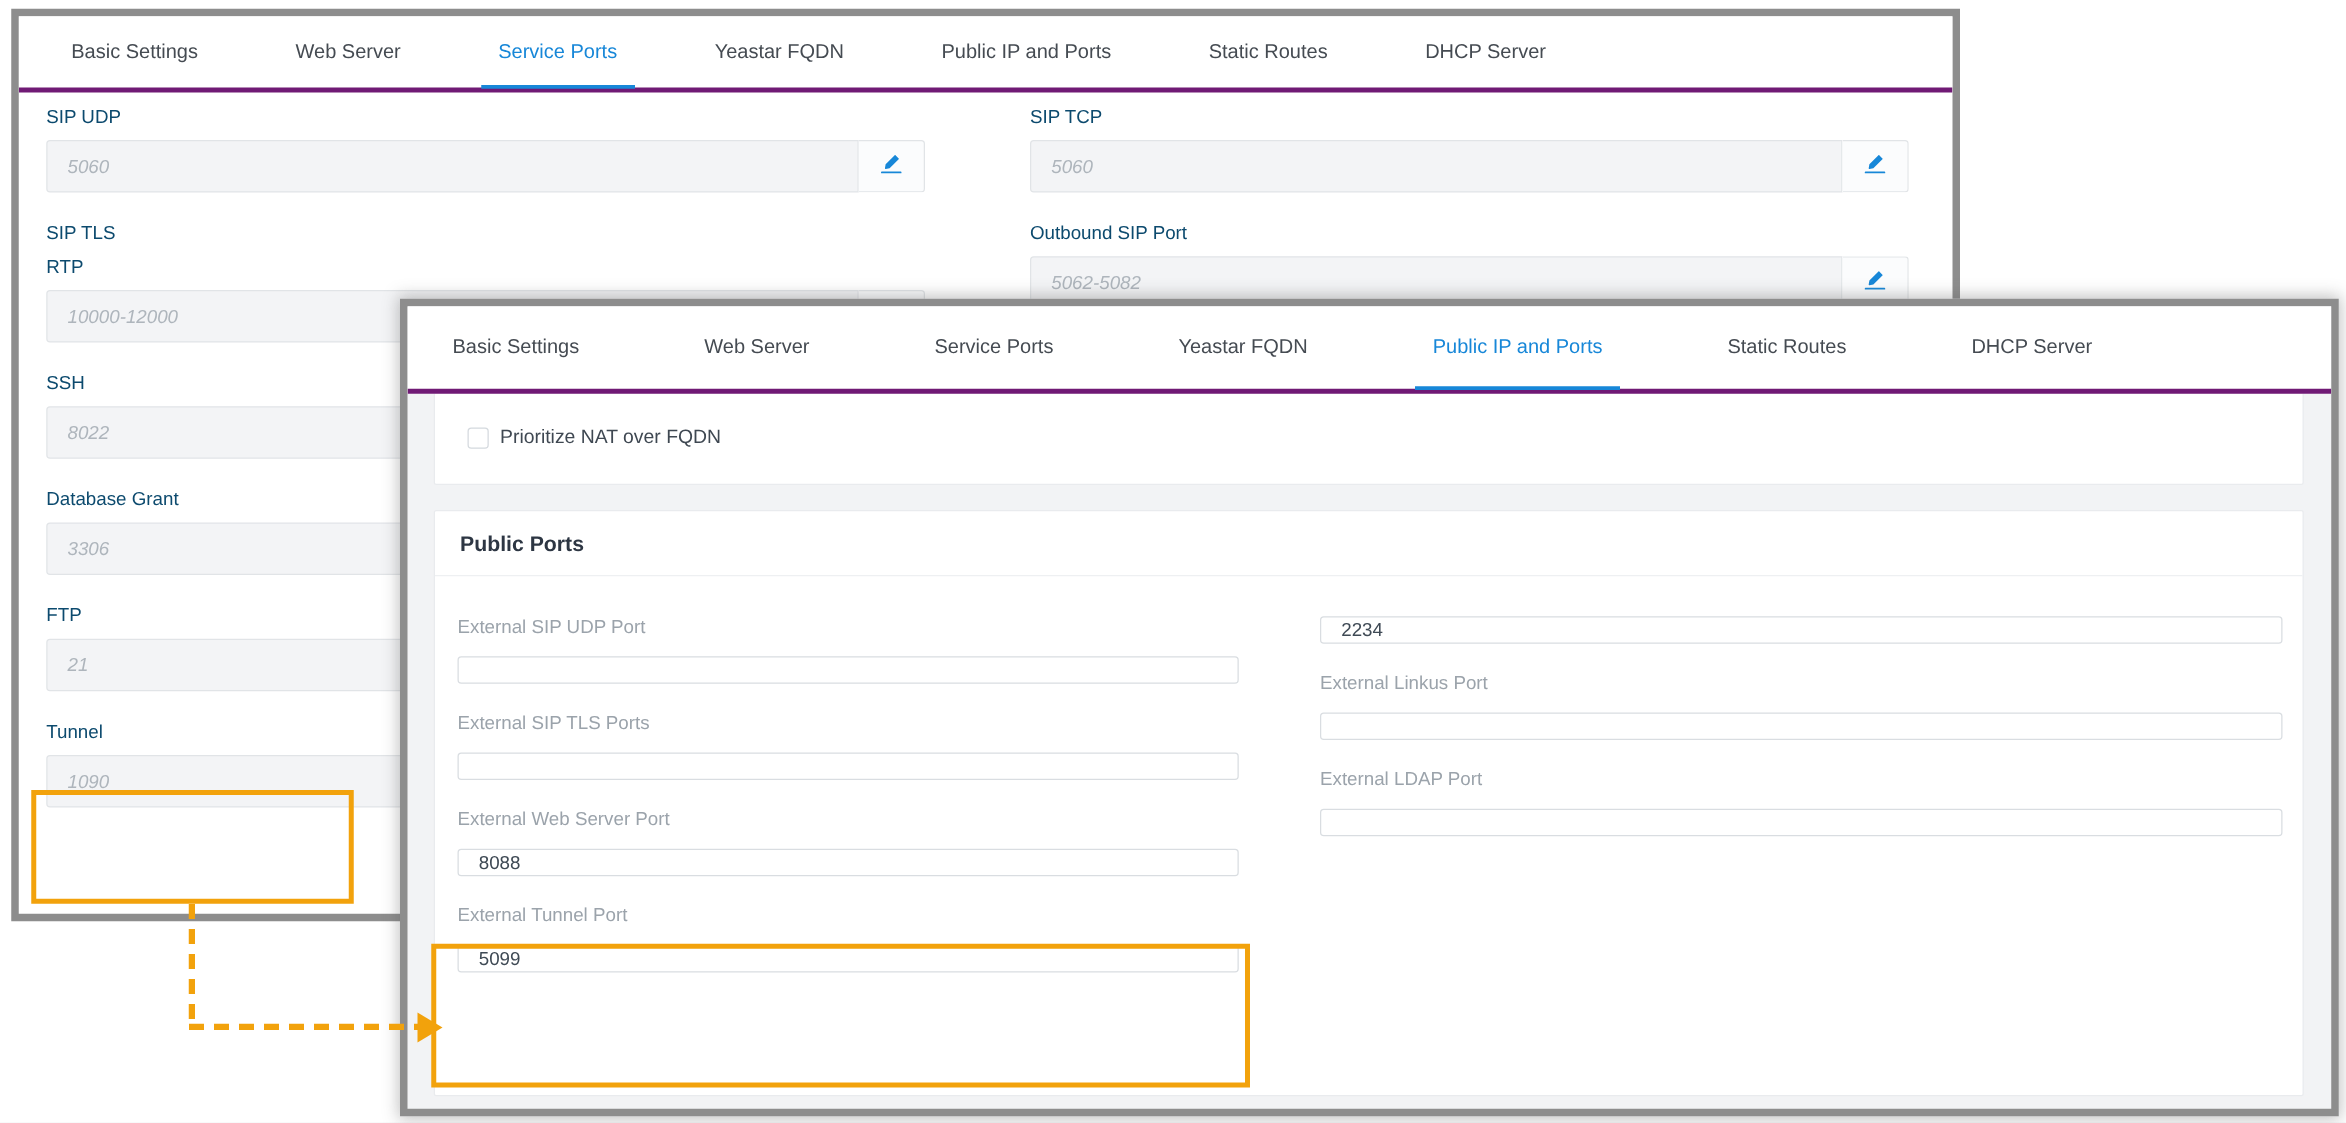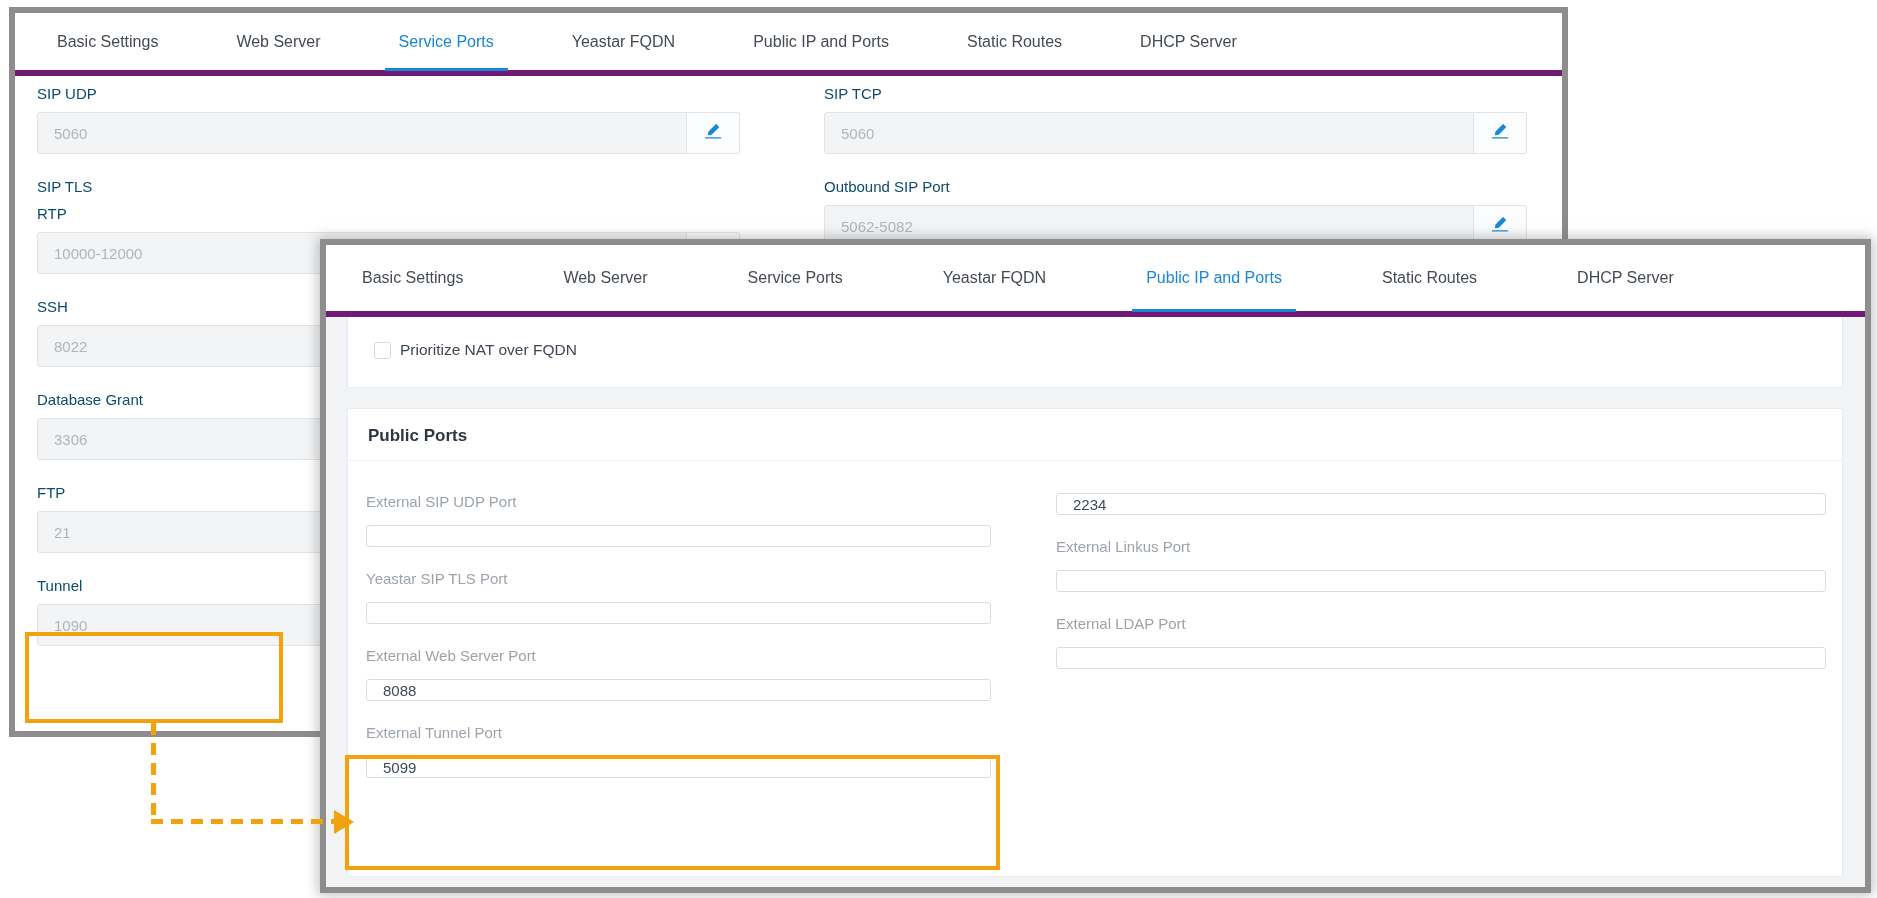--- a/index.html
+++ b/index.html
@@ -4,37 +4,37 @@
 <style>
   html,body{margin:0;padding:0;}
   body{width:1877px;height:898px;background:#ffffff;position:relative;overflow:hidden;
        font-family:"Liberation Sans","DejaVu Sans",sans-serif;}
   .window{position:absolute;box-sizing:border-box;border:6px solid #8d8d8d;background:#fff;}
   #w1{left:9px;top:7px;width:1559px;height:730px;z-index:1;overflow:hidden;}
   #w2{left:320px;top:239px;width:1551px;height:654px;z-index:10;overflow:hidden;
       background:#f2f3f5;box-shadow:0 0 12px 2px rgba(90,90,90,.38);}
   
   .tabbar{position:absolute;left:0;right:0;top:0;display:flex;align-items:center;
-          background:#fff;border-bottom:6px solid #701a75;z-index:3;}
+          background:#fff;border-bottom:4px solid #701a75;z-index:3;}
   #w1 .tabbar{height:57px;padding-left:42px;gap:78px;}
   #w2 .tabbar{height:66px;padding-left:36px;gap:100px;}
   .tab{position:relative;height:100%;display:flex;align-items:center;
        font-size:16px;color:#454b52;white-space:nowrap;cursor:default;}
   .tab.active{color:#1787d8;}
   .tab.active::after{content:"";position:absolute;left:-14px;right:-14px;bottom:-1px;
                      height:3px;background:#1787d8;}
   
   .w1col{position:absolute;top:57px;padding-top:15px;}
   .w1col.left{left:22px;width:703px;}
   .w1col.right{left:809px;width:703px;}
   .flabel{font-size:15px;line-height:18px;color:#0c4a6e;margin-bottom:9px;}
   .igroup{display:flex;height:42px;margin-bottom:24px;}
   .ibox{flex:1;box-sizing:border-box;display:flex;align-items:center;padding:0 16px;
         font-size:15px;background:#f3f4f6;border:1px solid #e1e4e7;
-        border-radius:3px 0 0 3px;color:#aeb5bc;}
+        border-radius:3px 0 0 3px;color:#aeb5bc;font-style:italic;}
   .iaddon{width:53px;box-sizing:border-box;display:flex;align-items:center;justify-content:center;
           background:#fbfcfd;border:1px solid #e1e4e7;border-left:none;
           border-radius:0 3px 3px 0;cursor:pointer;}
   
   .card{position:absolute;box-sizing:border-box;background:#fff;
         border:1px solid #e9ebee;border-radius:2px;}
   #card1{left:21px;right:22px;top:67px;height:76px;display:flex;align-items:center;
          padding-left:26px;gap:9px;}
   .cb{width:17px;height:17px;box-sizing:border-box;background:#fff;
       border:1px solid #d4d9de;border-radius:3px;cursor:pointer;flex:0 0 auto;}
@@ -180,21 +180,21 @@
   <div class="card" id="card2">
     <div class="sec-title">Public Ports</div>
     <div class="sec-divider"></div>
 
     <div class="fcol left">
       <div>
         <div class="f2label">External SIP UDP Port</div>
         <div class="f2input"></div>
       </div>
       <div>
-        <div class="f2label">Yeastar SIP TLS Port</div>
+        <div class="f2label">External SIP TLS Ports</div>
         <div class="f2input"></div>
       </div>
       <div>
         <div class="f2label">External Web Server Port</div>
         <div class="f2input">8088</div>
       </div>
       <div>
         <div class="f2label">External Tunnel Port</div>
         <div class="f2input">5099</div>
       </div>

